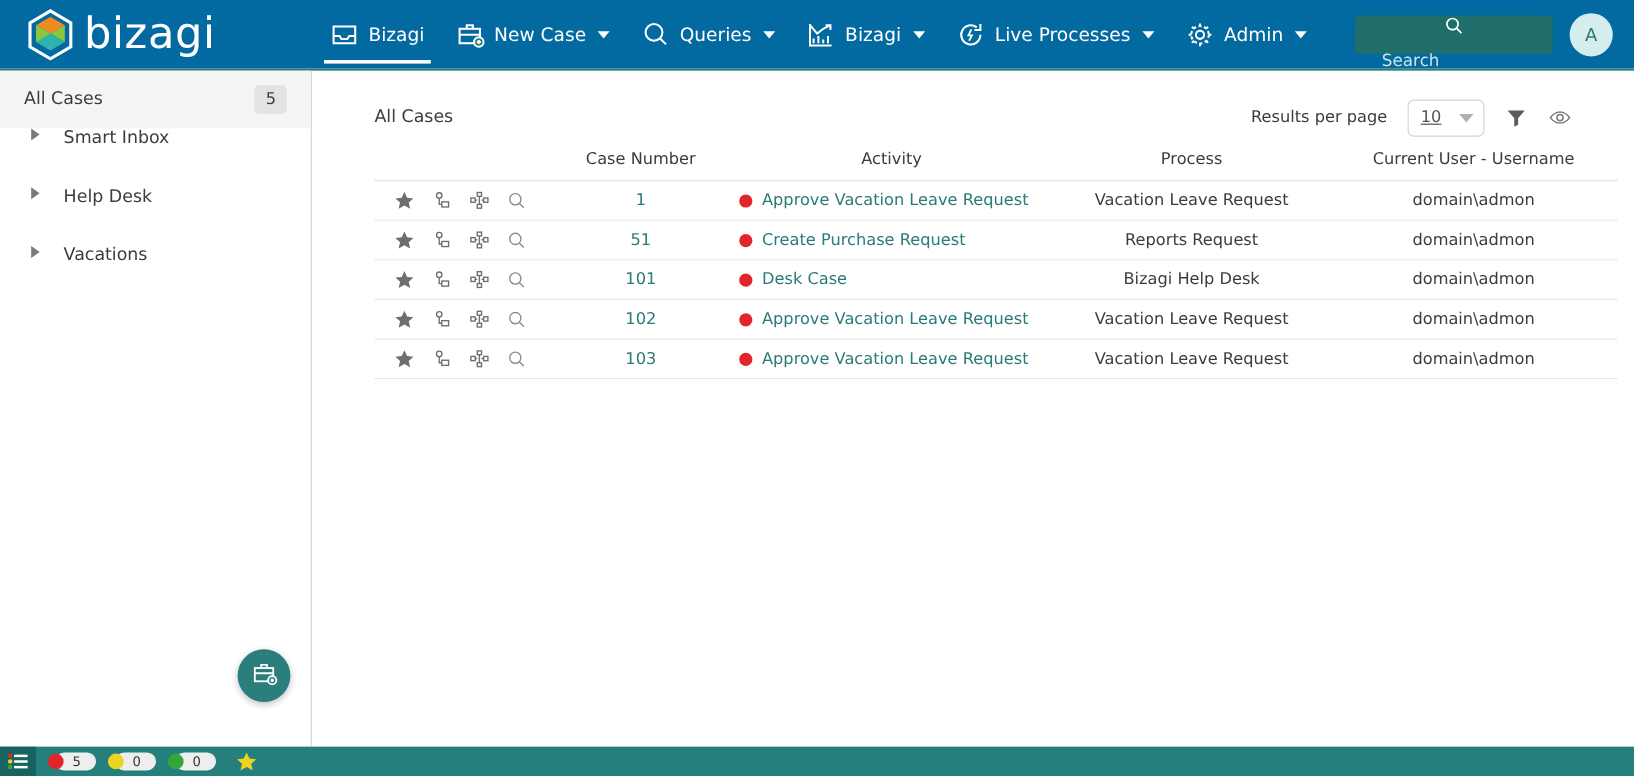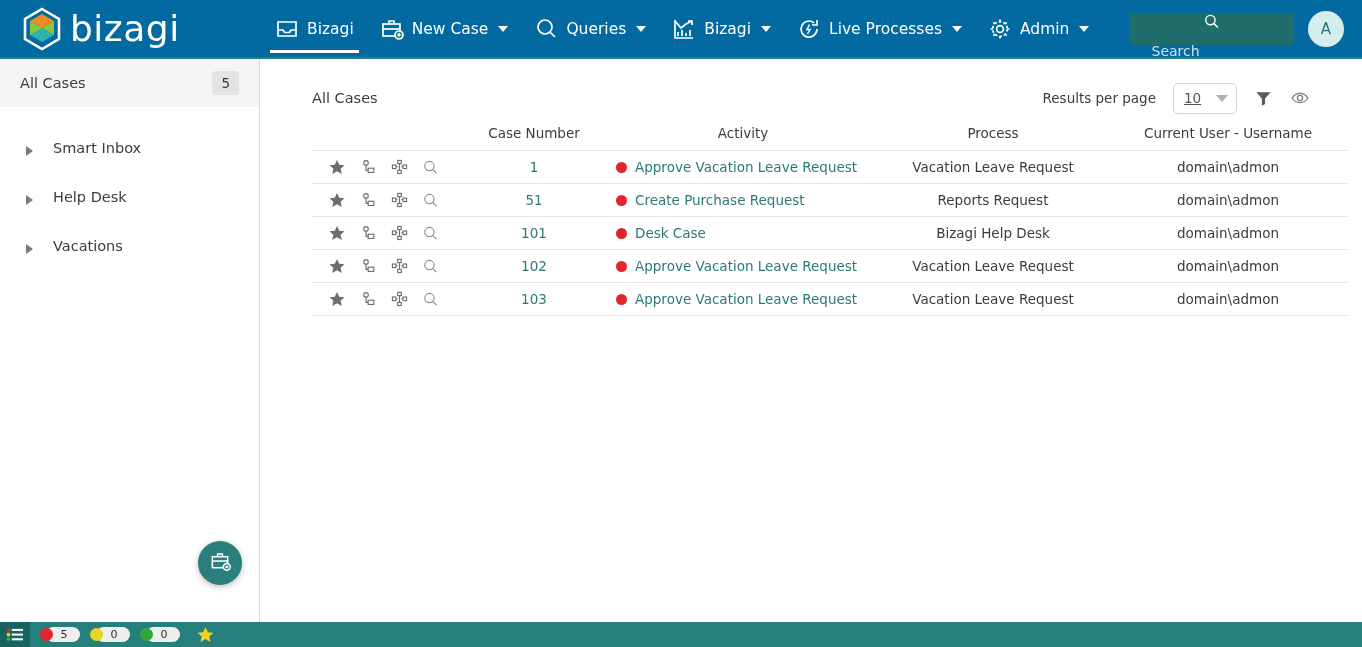--- a/index.html
+++ b/index.html
@@ -73,21 +73,21 @@
     height: 48px; background: #f5f5f7;
     display: flex; align-items: center; justify-content: space-between;
     padding: 0 20px 0 20px; cursor: pointer;
   }
   .sidebar-header .title { font-size: 14.5px; color: #3c3c3c; }
   .badge {
     background: #e3e3e5; color: #3c3c3c; font-size: 13.5px;
     border-radius: 4px; padding: 4px 9px; min-width: 26px; text-align: center;
   }
   .sidebar-item {
-    height: 49px; display: flex; align-items: flex-end;
+    height: 49px; display: flex; align-items: flex-start;
     padding-left: 26px; gap: 20px; cursor: pointer;
   }
   .tri {
     width: 0; height: 0;
     border-top: 5px solid transparent; border-bottom: 5px solid transparent;
     border-left: 7px solid #7a7a7a;
   }
   .sidebar-item .label { font-size: 14.5px; color: #3c3c3c; }
   .fab {
     position: absolute; left: 198px; bottom: 37px;

